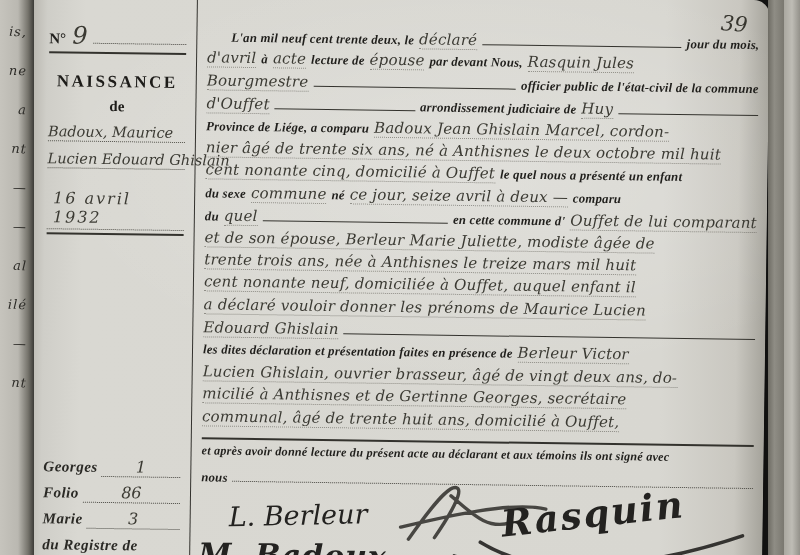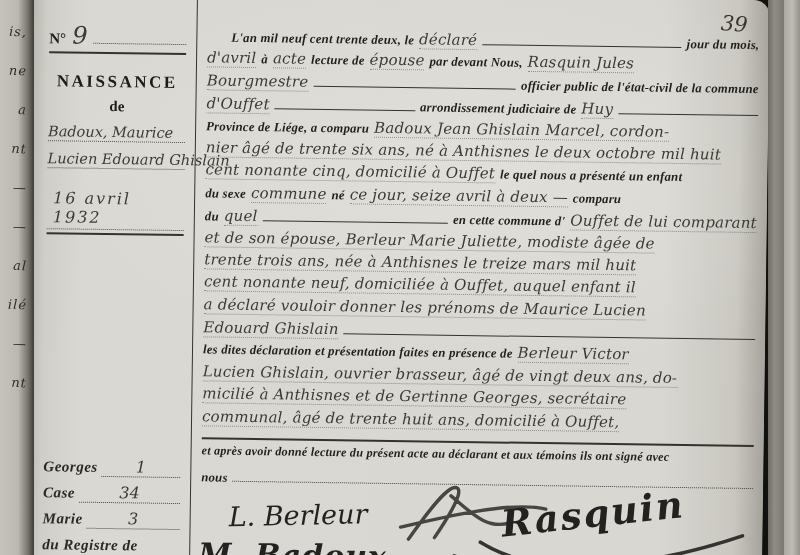--- a/index.html
+++ b/index.html
@@ -133,22 +133,22 @@
     <div class="m-date script">16 avril 1932</div>
     <div class="m-date-ul"></div>
 
     <div class="m-spacer"></div>
 
     <div class="vrow">
       <span class="fancy">Georges</span>
       <span class="vfill"><span class="script vval">1</span></span>
     </div>
     <div class="vrow">
-      <span class="fancy">Case</span>
-      <span class="vfill"><span class="script vval">34</span></span>
+      <span class="fancy">Folio</span>
+      <span class="vfill"><span class="script vval">86</span></span>
     </div>
     <div class="vrow">
       <span class="fancy">Marie</span>
       <span class="vfill"><span class="script vval">3</span></span>
     </div>
     <div class="fancy register">du Registre de population</div>
   </div>
 
   <div class="bodycol">
     <div>

